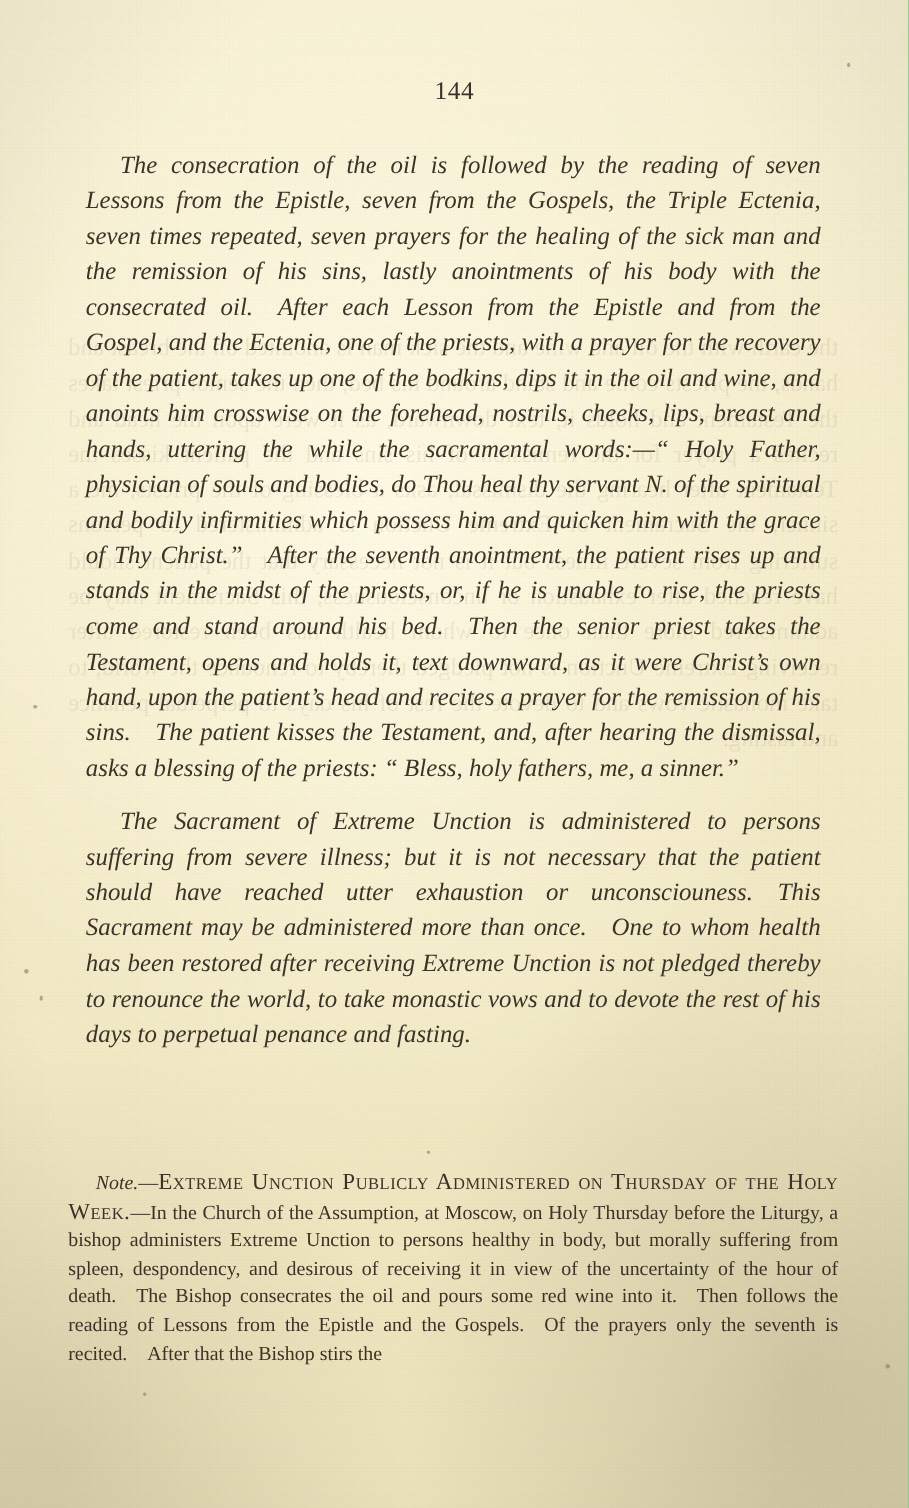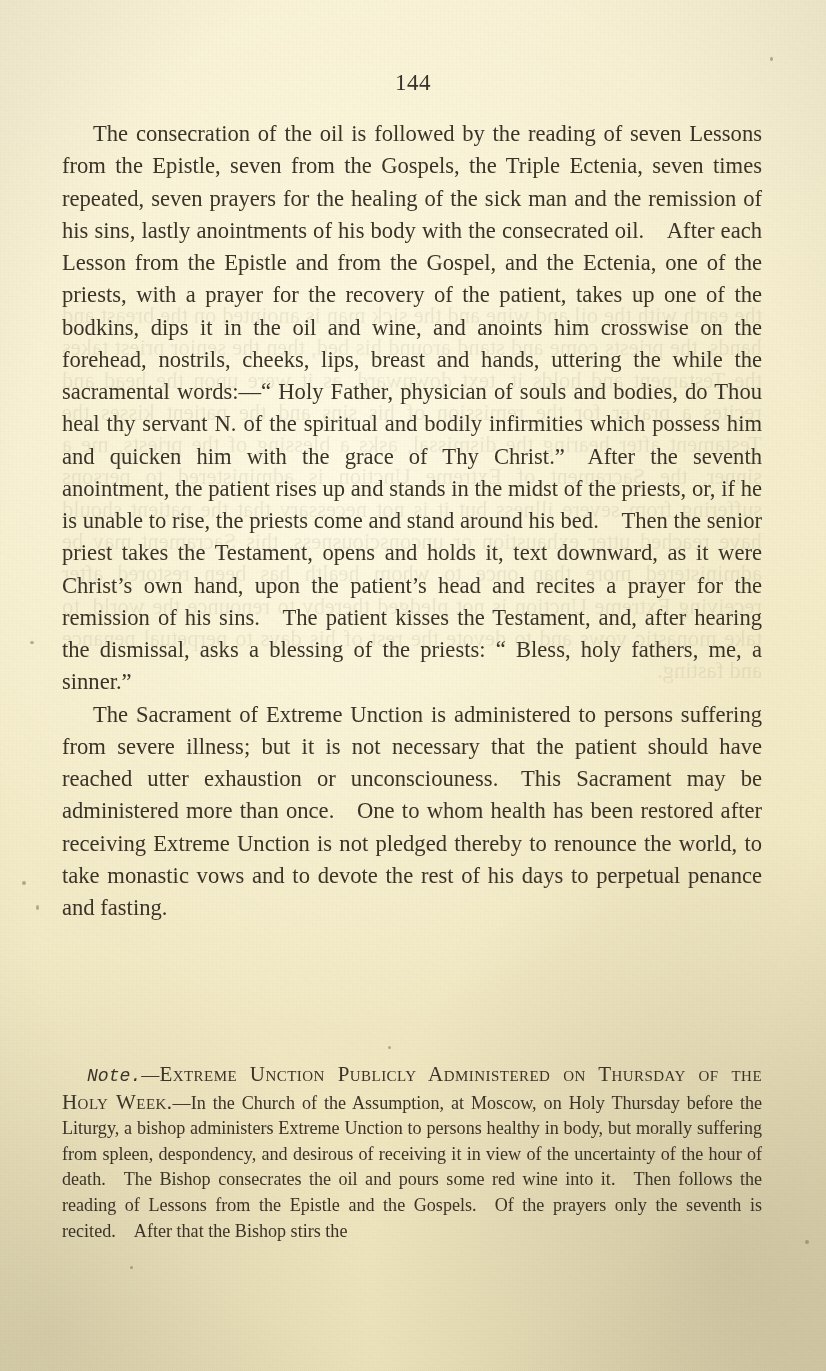--- a/index.html
+++ b/index.html
@@ -92,37 +92,38 @@
     width: 700px;
     font-size: 22.6px;
     line-height: 32.25px;
     text-align: justify;
     text-align-last: left;
     color: #3b3328;
     -webkit-font-smoothing: antialiased;
   }
 
   .body-text p {
-    margin: 0;
+    margin: 16px;
     text-indent: 31px;
+    font-style: italic;
   }
 
   .note {
     position: absolute;
     left: 62px;
     top: 1062px;
     width: 700px;
     font-size: 18.1px;
     line-height: 25.6px;
     text-align: justify;
     text-align-last: left;
     color: #3b3328;
   }
   .note p { margin: 0; text-indent: 25px; }
-  .note-label { font-style: italic; font-family: Liberation Mono, monospace; }
+  .note-label { font-style: italic; }
   .smallcaps {
     font-variant: small-caps;
     letter-spacing: 0.45px;
     font-size: 21px;
   }
 
   
   .speck {
     position: absolute;
     background: #7d7057;

